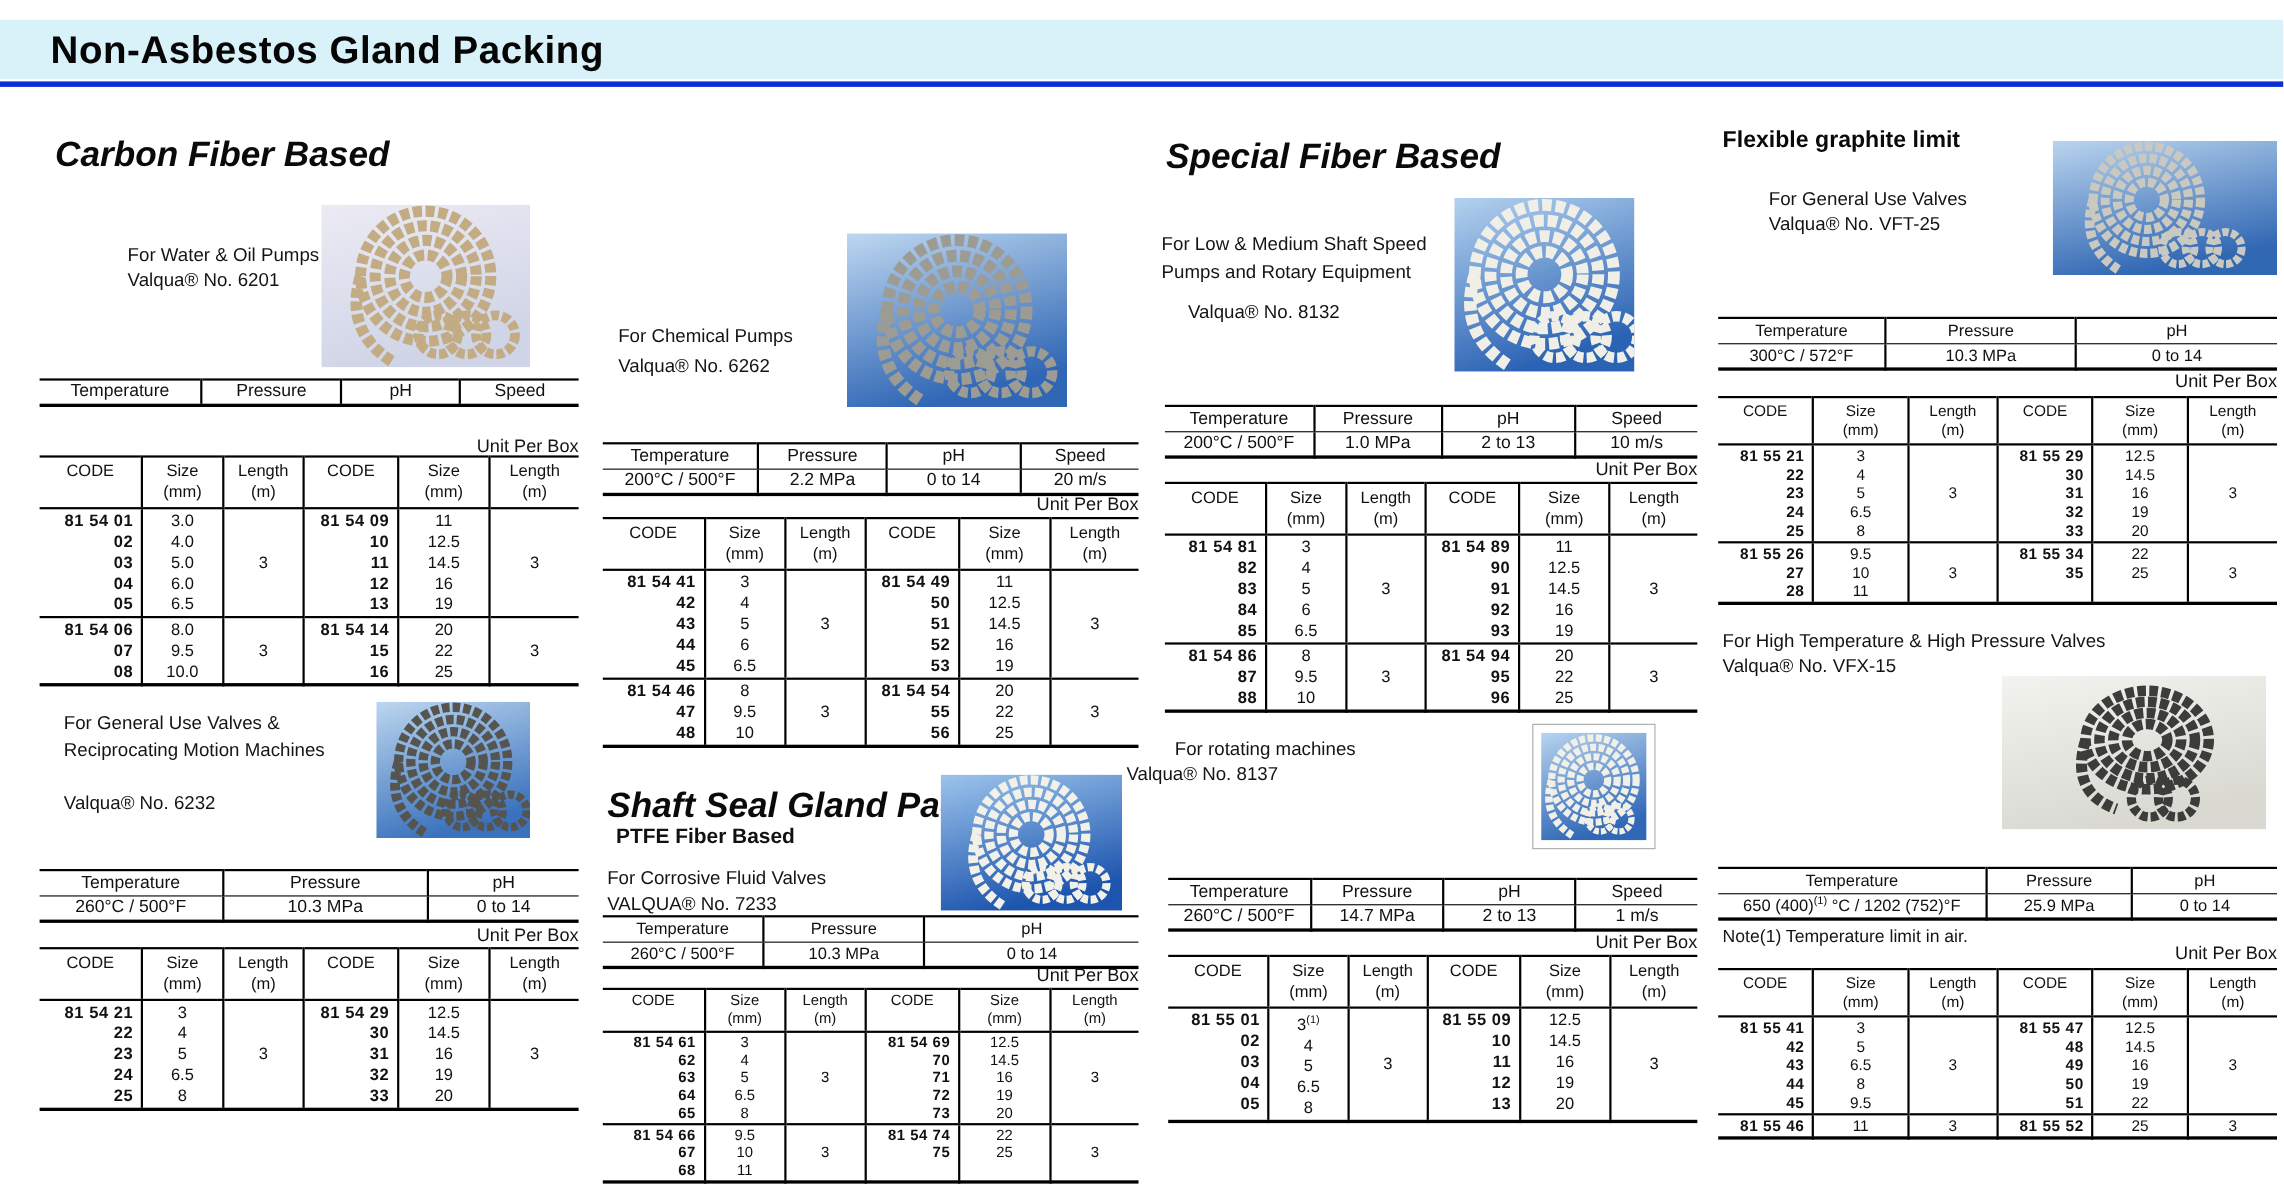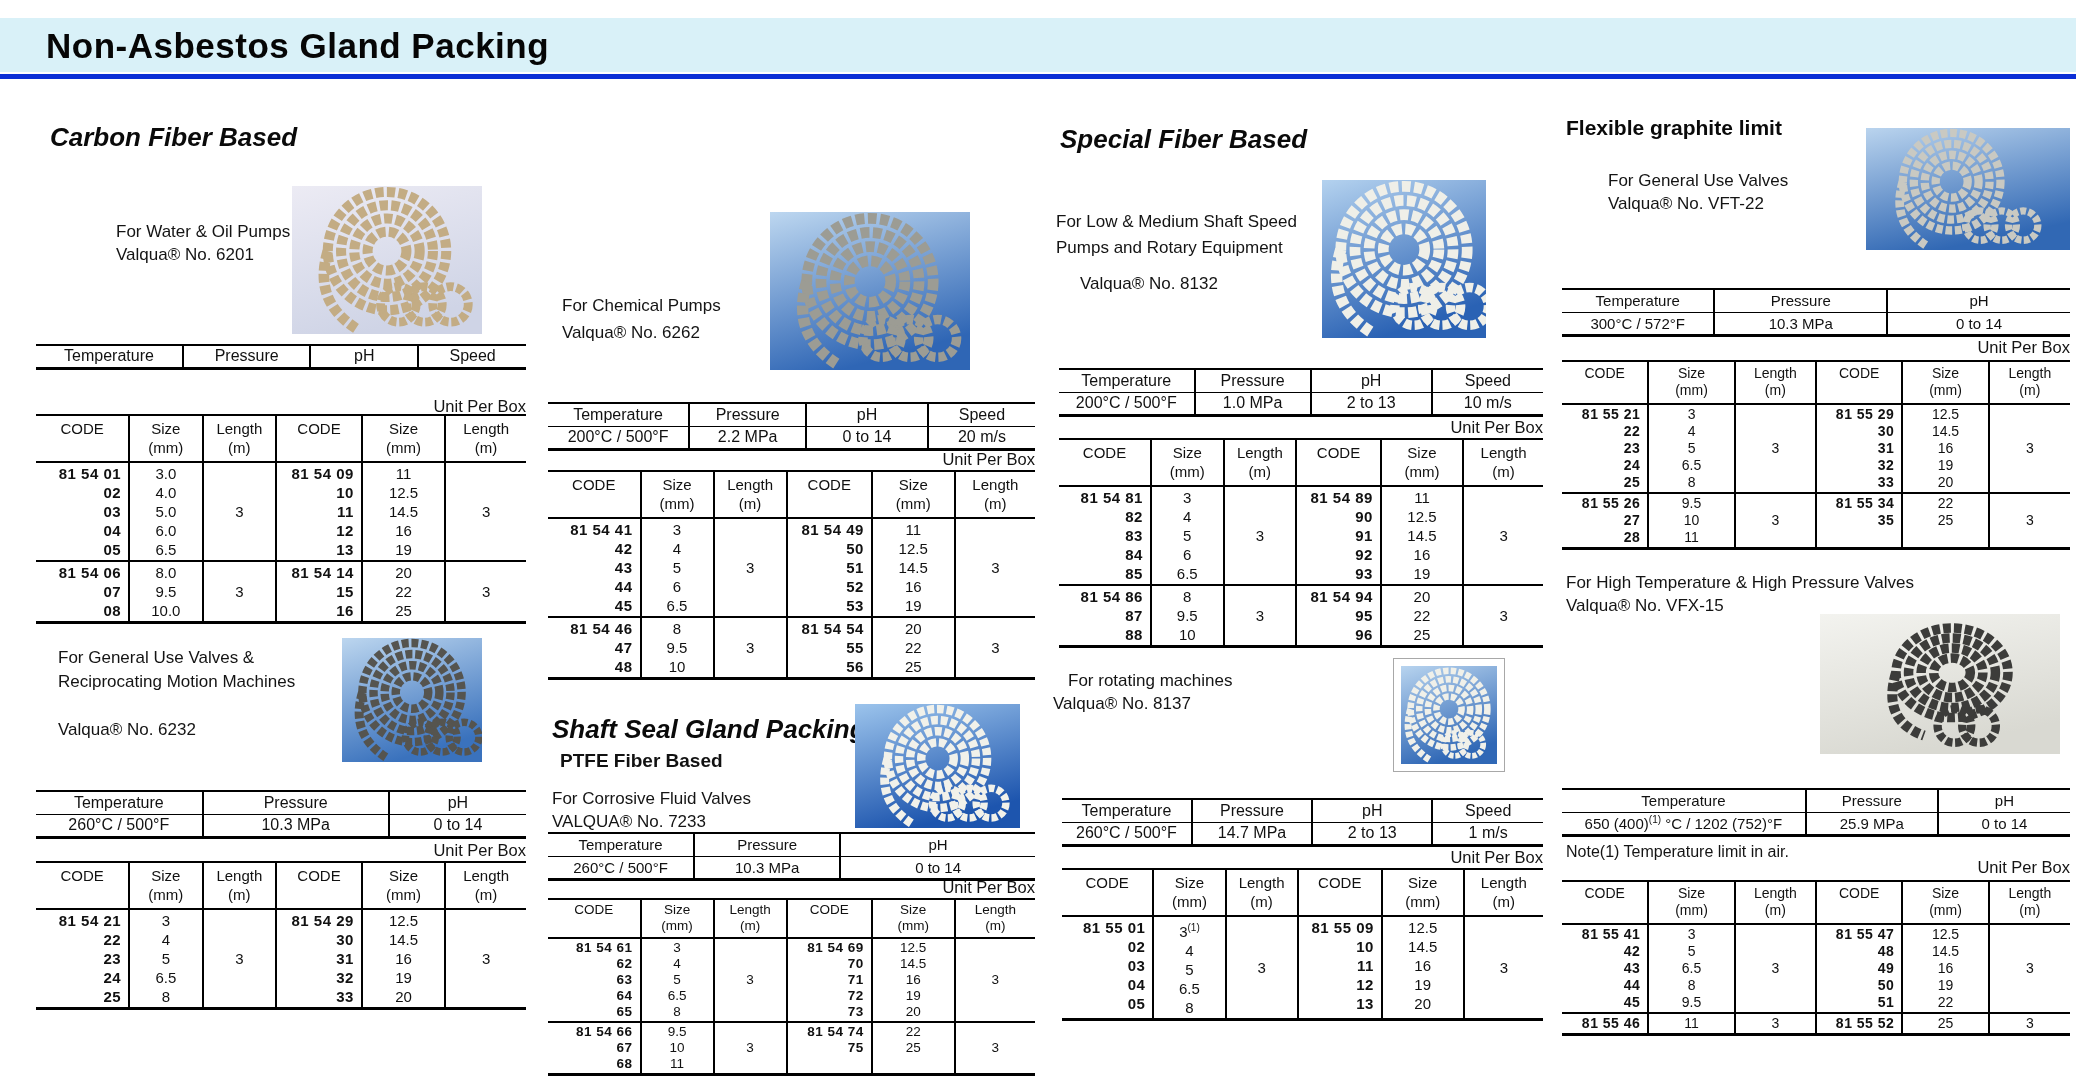--- a/index.html
+++ b/index.html
@@ -4,21 +4,21 @@
 <style>
   *{margin:0;padding:0;box-sizing:border-box}
   html,body{background:#fff}
   body{font-family:"Liberation Sans",sans-serif;color:#111}
   .page{position:relative;width:2076px;height:1084px;background:#fff;overflow:hidden}
 
   .title-band{position:absolute;left:0;top:18px;width:2076px;height:54px;background:#d9f1f8}
   .page-title{position:absolute;left:46px;top:26px;font-size:35px;font-weight:bold;color:#060606;letter-spacing:.5px}
   .title-rule{position:absolute;left:0;top:74px;width:2076px;height:5px;background:#0b2fd6}
 
-  .sec-head{position:absolute;font-weight:bold;font-style:italic;font-size:26px;color:#0a0a0a}
+  .sec-head{position:absolute;font-weight:bold;font-style:italic;font-size:32px;color:#0a0a0a}
   .sec-head.upright{font-style:normal;font-size:21px}
   .sub-head{position:absolute;font-weight:bold;font-size:19px}
   .desc{position:absolute;font-size:17px;line-height:23px;color:#141414}
 
   .photo{position:absolute;overflow:hidden}
   .photo-frame{position:absolute;background:#fff;border:1px solid #a8a8a8;padding:7px}
   .photo-frame .inner{width:100%;height:100%;overflow:hidden}
 
   .upb{position:absolute;width:200px;text-align:right;font-size:16.5px;color:#141414}
 
@@ -460,21 +460,21 @@
             <td class="len">3</td>
             <td class="code">81 54 94<br>95<br>96</td>
             <td class="size">20<br>22<br>25</td>
             <td class="len">3</td>
           </tr>
         </tbody>
       </table>
     </div>
 
   <div class="desc" style="left:1068px;top:670px;line-height:21px">For rotating machines</div>
-  <div class="desc" style="left:1053px;top:692px">Valqua® No. 8137</div>
+  <div class="desc" style="left:1024px;top:692px">Valqua® No. 8137</div>
   <div class="photo-frame" style="left:1393px;top:658px;width:112px;height:114px">
     <div class="inner photo" style="position:relative"><svg width="96" height="98" viewBox="0 0 96 98">
           <defs>
             <linearGradient id="pg6" x1="0" y1="0" x2="0.35" y2="1">
               <stop offset="0" stop-color="#b8d4ef"></stop>
               <stop offset="1" stop-color="#3068b6"></stop>
             </linearGradient>
           </defs>
           <rect width="96" height="98" fill="url(#pg6)"></rect>
           <ellipse cx="48" cy="43.12" rx="38.400000000000006" ry="38.400000000000006" fill="none" stroke="#f0f0e9" stroke-width="6.528000000000001" stroke-dasharray="5.4 2.2"></ellipse>
@@ -539,21 +539,21 @@
             <td class="size">12.5<br>14.5<br>16<br>19<br>20</td>
             <td class="len">3</td>
           </tr>
         </tbody>
       </table>
     </div>
 
   <div class="sec-head upright" style="left:1566px;top:116px">Flexible graphite limit</div>
 
   <div class="desc" style="left:1608px;top:170px;line-height:21px">For General Use Valves</div>
-  <div class="desc" style="left:1608px;top:192px">Valqua® No. VFT-22</div>
+  <div class="desc" style="left:1608px;top:192px">Valqua® No. VFT-25</div>
   <div class="photo" style="left:1866px;top:128px;width:204px;height:122px"><svg width="204" height="122" viewBox="0 0 204 122">
         <defs>
           <linearGradient id="pg7" x1="0" y1="0" x2="0.35" y2="1">
             <stop offset="0" stop-color="#bad4ee"></stop>
             <stop offset="1" stop-color="#3168b4"></stop>
           </linearGradient>
         </defs>
         <rect width="204" height="122" fill="url(#pg7)"></rect>
         <ellipse cx="85.67999999999999" cy="53.68" rx="48.800000000000004" ry="48.800000000000004" fill="none" stroke="#c9c9c2" stroke-width="8.296000000000001" stroke-dasharray="6.8 2.7"></ellipse>
         <ellipse cx="85.67999999999999" cy="53.68" rx="37.8688" ry="37.8688" fill="none" stroke="#c9c9c2" stroke-width="8.296000000000001" stroke-dasharray="6.8 2.7"></ellipse>

